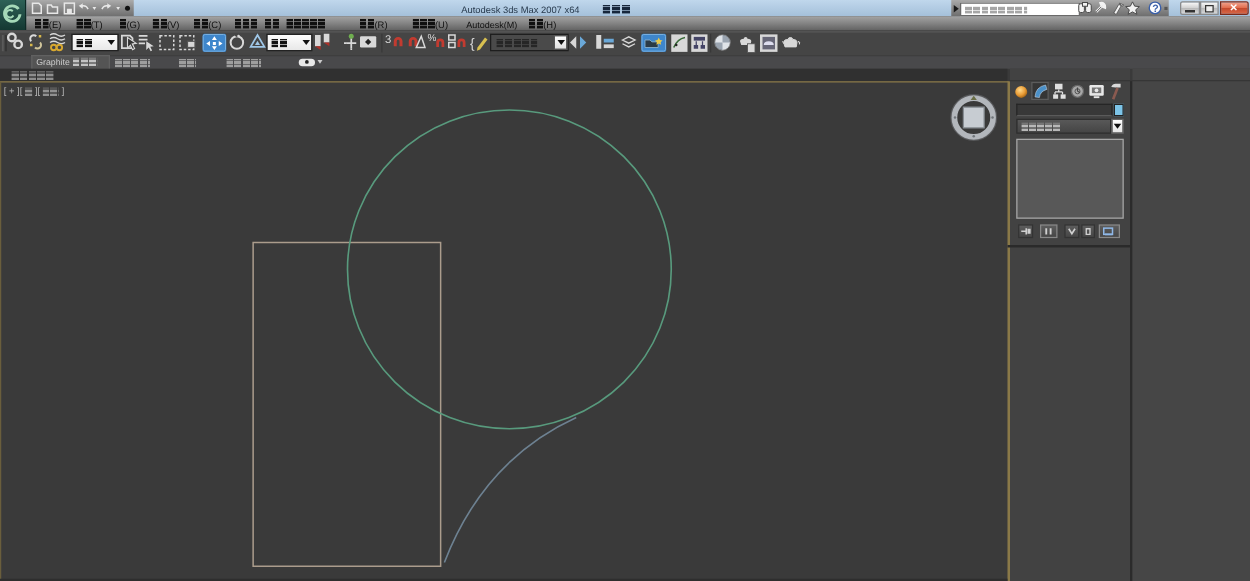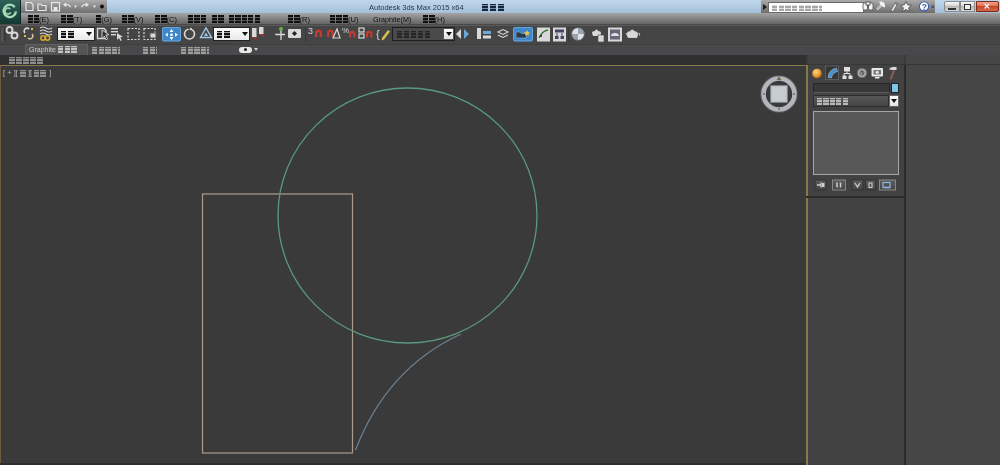--- a/index.html
+++ b/index.html
@@ -23,21 +23,21 @@
       <path d="M53 5.5 l3 0 l-1.5 2.5 z" fill="#e8e8e8"></path>
       <path d="M60 7 q1.5 -3.5 5 -3 l-0.5 -1.5 l3.5 2 l-3 2.5 l-0.3 -1.7 q-2.7 -0.3 -3.7 2.2 z" fill="#e8e8e8"></path>
       <path d="M72 5.5 l3 0 l-1.5 2.5 z" fill="#e8e8e8"></path>
       <circle cx="81" cy="6.5" r="2" fill="#111"></circle>
     </svg>
 <div id="logo" style="z-index:5;left:0;top:0;width:21px;height:24px;background:linear-gradient(#2e6157,#143832);border-right:1px solid #0e2a26;"></div>
 <svg style="left:0;top:0;z-index:6;" width="21" height="24" viewBox="0 0 21 24">
  <path d="M14.8 7.2 a6.2 6.2 0 1 0 1.2 4.2" fill="none" stroke="#a5d9b8" stroke-width="2.3"></path>
  <path d="M10.2 9 a3 3 0 1 0 0.5 3.4" fill="none" stroke="#a5d9b8" stroke-width="1.6"></path>
 </svg>
-<div style="left:369px;top:2.5px;width:150px;height:10px;font-size:7.5px;color:#27394c;white-space:nowrap;">Autodesk 3ds Max  2015 x64</div>
+<div style="left:369px;top:2.5px;width:150px;height:10px;font-size:7.5px;color:#27394c;white-space:nowrap;">Autodesk 3ds Max  2007 x64</div>
     <div class="blob" style="left:482px;top:3.5px;width:23px;height:7px;background:repeating-linear-gradient(90deg,#16263b 0 6.3px,transparent 6.3px 7.9px);"></div>
 <div style="left:761px;top:0;width:174px;height:13px;background:linear-gradient(#aaaaaa,#8d8d8d 45%,#6e6e6e);"></div>
     <div style="left:763px;top:3.5px;width:0;height:0;border-left:4px solid #1a1a1a;border-top:3px solid transparent;border-bottom:3px solid transparent;"></div>
 <div style="left:768px;top:1.5px;width:96px;height:11px;background:#fff;border:1px solid #6a6a6a;"></div>
 <div class="blob" style="left:772px;top:4.5px;width:50px;height:6px;background:repeating-linear-gradient(90deg,#a6a6a6 0 5.3px,transparent 5.3px 6.7px);"></div>
 <svg id="srchicons" style="left:861px;top:0px;" width="78" height="13" viewBox="0 0 78 13">
       <rect x="2" y="3" width="4.5" height="7" rx="1.5" fill="#f2f2f2" stroke="#4a4a4a" stroke-width="0.8"></rect>
       <rect x="7.5" y="3" width="4.5" height="7" rx="1.5" fill="#f2f2f2" stroke="#4a4a4a" stroke-width="0.8"></rect>
       <rect x="5" y="2" width="4" height="3" fill="#f2f2f2" stroke="#4a4a4a" stroke-width="0.8"></rect>
       <path d="M16 9.5 l4 -4 m-0.5 -3 a3 3 0 0 1 3.5 3.5 l-2.5 -1 z" stroke="#f2f2f2" stroke-width="2" fill="none"></path>
@@ -62,21 +62,21 @@
       <span style="position:absolute;left:61px;top:0;white-space:nowrap;"><span class="cj" style="width:11.600000000000001px;background:repeating-linear-gradient(90deg,#101010 0 5.2px,transparent 5.2px 6.4px);"></span>(T)</span>
       <span style="position:absolute;left:96px;top:0;white-space:nowrap;"><span class="cj" style="width:5.2px;background:repeating-linear-gradient(90deg,#101010 0 5.2px,transparent 5.2px 6.4px);"></span>(G)</span>
       <span style="position:absolute;left:122px;top:0;white-space:nowrap;"><span class="cj" style="width:11.600000000000001px;background:repeating-linear-gradient(90deg,#101010 0 5.2px,transparent 5.2px 6.4px);"></span>(V)</span>
       <span style="position:absolute;left:155px;top:0;white-space:nowrap;"><span class="cj" style="width:11.600000000000001px;background:repeating-linear-gradient(90deg,#101010 0 5.2px,transparent 5.2px 6.4px);"></span>(C)</span>
       <span style="position:absolute;left:188px;top:0;white-space:nowrap;"><span class="cj" style="width:18.000000000000004px;background:repeating-linear-gradient(90deg,#101010 0 5.2px,transparent 5.2px 6.4px);"></span></span>
       <span style="position:absolute;left:212px;top:0;white-space:nowrap;"><span class="cj" style="width:11.600000000000001px;background:repeating-linear-gradient(90deg,#101010 0 5.2px,transparent 5.2px 6.4px);"></span></span>
       <span style="position:absolute;left:229px;top:0;white-space:nowrap;"><span class="cj" style="width:30.8px;background:repeating-linear-gradient(90deg,#101010 0 5.2px,transparent 5.2px 6.4px);"></span></span>
       <span style="position:absolute;left:288px;top:0;white-space:nowrap;"><span class="cj" style="width:11.600000000000001px;background:repeating-linear-gradient(90deg,#101010 0 5.2px,transparent 5.2px 6.4px);"></span>(R)</span>
       <span style="position:absolute;left:330px;top:0;white-space:nowrap;"><span class="cj" style="width:18.000000000000004px;background:repeating-linear-gradient(90deg,#101010 0 5.2px,transparent 5.2px 6.4px);"></span>(U)</span>
       <span style="position:absolute;left:373px;top:0;white-space:nowrap;">
-        <span style="font-size:7.2px">Graphite(M)</span>
+        <span style="font-size:7.2px">Autodesk(M)</span>
       </span>
       <span style="position:absolute;left:423px;top:0;white-space:nowrap;"><span class="cj" style="width:11.600000000000001px;background:repeating-linear-gradient(90deg,#101010 0 5.2px,transparent 5.2px 6.4px);"></span>(H)</span>
     </div>
 
 <div style="left:0;top:25px;width:1000px;height:20px;background:#454545;border-top:1px solid #5a5a5a;border-bottom:1px solid #303030;"></div>
 <svg id="tb" style="left:0;top:25px;" width="660" height="20" viewBox="0 0 660 20">
       <rect x="1.5" y="3" width="1.5" height="13" fill="#5a5a5a"></rect>
       <rect x="4" y="3" width="1.5" height="13" fill="#353535"></rect>
       <circle cx="9.5" cy="5" r="3" fill="none" stroke="#d8d8d8" stroke-width="1.9"></circle>
       <circle cx="14.5" cy="10.5" r="3" fill="none" stroke="#d8d8d8" stroke-width="1.9"></circle>

